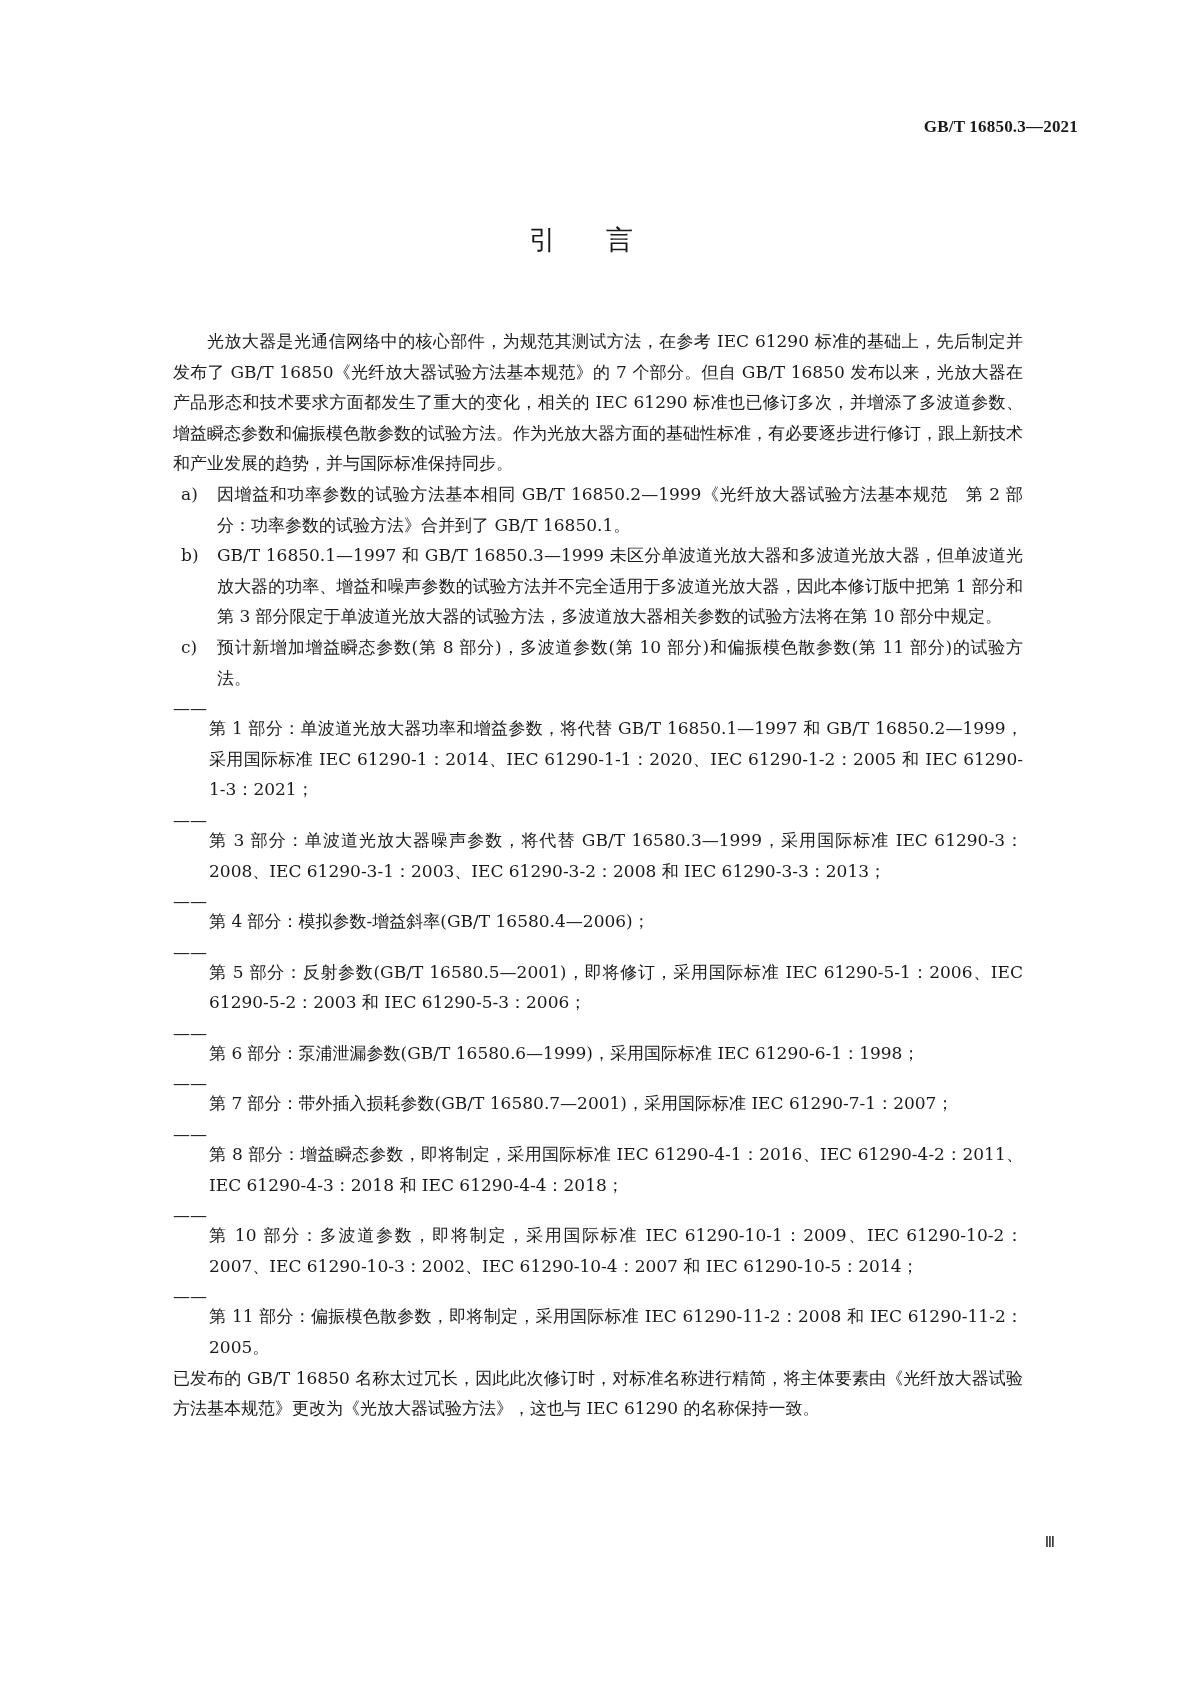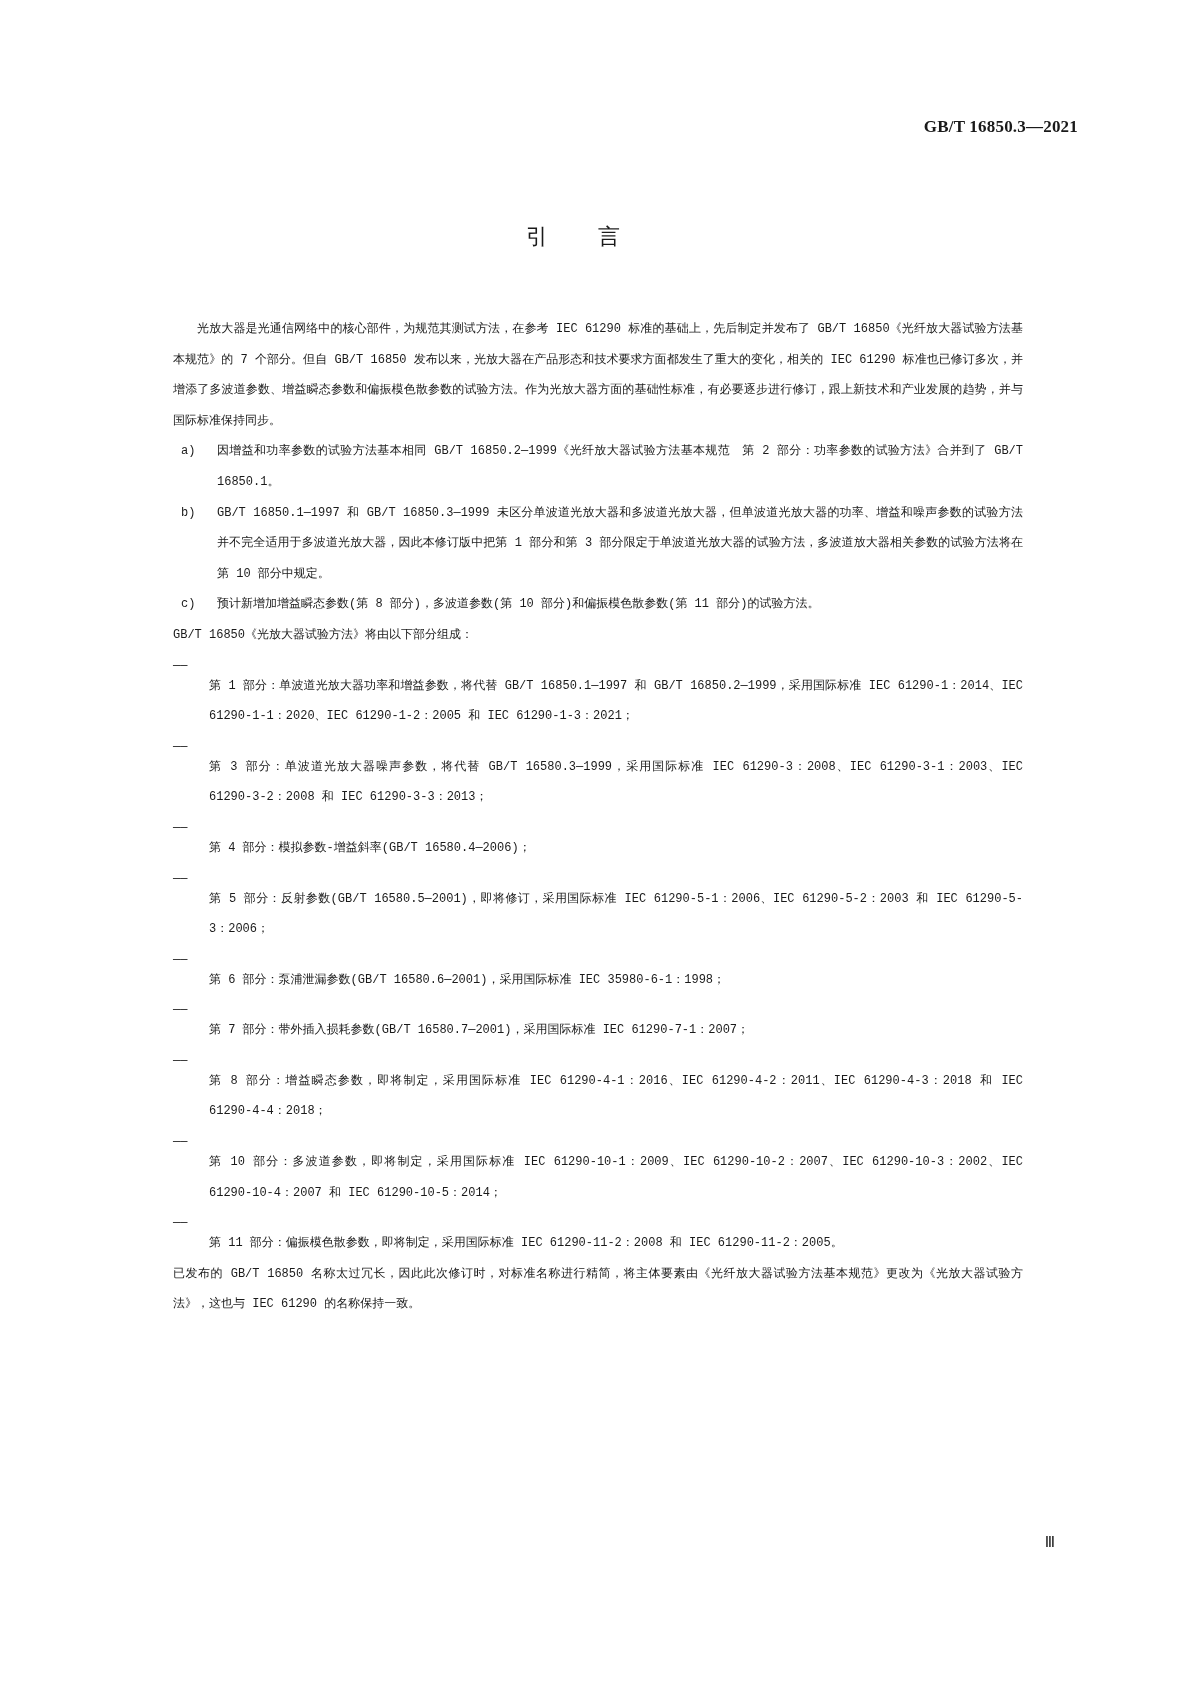--- a/index.html
+++ b/index.html
@@ -1,22 +1,22 @@
 <!DOCTYPE html>
 <html><head>
 <meta charset="utf-8">
 <style>
   html, body { margin: 0; padding: 0; background: #ffffff; }
   body { width: 1191px; height: 1684px; position: relative; overflow: hidden;
          font-family: "DejaVu Serif", "Liberation Serif", serif; color: #1a1a1a; }
   .header-code { position: absolute; top: 117px; right: 113px; font-size: 17px; font-weight: bold;
                  font-family: "Liberation Serif", "DejaVu Serif", serif; letter-spacing: 0.2px; }
-  .title { position: absolute; top: 222px; left: 0; width: 1146px; text-align: center;
-           font-size: 22px; font-family: "DejaVu Sans", sans-serif; letter-spacing: 50px; text-indent: 50px; }
-  .content { position: absolute; top: 314px; left: 173px; width: 850px; font-size: 12px; line-height: 30.6px; font-family: Liberation Mono, monospace; }
+  .title { position: absolute; top: 222px; left: 8px; width: 1146px; text-align: center;
+           font-size: 27px; font-family: "DejaVu Sans", sans-serif; letter-spacing: 50px; text-indent: 50px; }
+  .content { position: absolute; top: 326px; left: 173px; width: 850px; font-size: 17px; line-height: 30.6px; }
   .content p { margin: 0; text-align: justify; }
   .indent { text-indent: 2em; }
   .lst { display: flex; margin: 0; }
   .lst .mk { flex: 0 0 36px; padding-left: 8px; }
   .lst .tx { flex: 1; text-align: justify; padding-left: 0; }
   .dash { display: flex; }
   .dash .mk { flex: 0 0 36px; }
   .dash .tx { flex: 1; text-align: justify; margin-top: 20px; }
   .footer { position: absolute; top: 1533px; right: 136px; font-size: 15px; font-family: "Liberation Serif", serif; }
 </style>
@@ -36,41 +36,40 @@
   </div>
   <div class="lst">
     <span class="mk">b)</span>
     <span class="tx">GB/T 16850.1—1997 和 GB/T 16850.3—1999 未区分单波道光放大器和多波道光放大器，但单波道光放大器的功率、增益和噪声参数的试验方法并不完全适用于多波道光放大器，因此本修订版中把第 1 部分和第 3 部分限定于单波道光放大器的试验方法，多波道放大器相关参数的试验方法将在第 10 部分中规定。</span>
   </div>
   <div class="lst">
     <span class="mk">c)</span>
     <span class="tx">预计新增加增益瞬态参数(第 8 部分)，多波道参数(第 10 部分)和偏振模色散参数(第 11 部分)的试验方法。</span>
   </div>
 
-  <p>GB/T 16850《光放大器试验方法》将由以下部分组成：</p>
 
   <div class="dash">
     <span class="mk">——</span>
     <span class="tx">第 1 部分：单波道光放大器功率和增益参数，将代替 GB/T 16850.1—1997 和 GB/T 16850.2—1999，采用国际标准 IEC 61290-1：2014、IEC 61290-1-1：2020、IEC 61290-1-2：2005 和 IEC 61290-1-3：2021；</span>
   </div>
   <div class="dash">
     <span class="mk">——</span>
     <span class="tx">第 3 部分：单波道光放大器噪声参数，将代替 GB/T 16580.3—1999，采用国际标准 IEC 61290-3：2008、IEC 61290-3-1：2003、IEC 61290-3-2：2008 和 IEC 61290-3-3：2013；</span>
   </div>
   <div class="dash">
     <span class="mk">——</span>
     <span class="tx">第 4 部分：模拟参数-增益斜率(GB/T 16580.4—2006)；</span>
   </div>
   <div class="dash">
     <span class="mk">——</span>
     <span class="tx">第 5 部分：反射参数(GB/T 16580.5—2001)，即将修订，采用国际标准 IEC 61290-5-1：2006、IEC 61290-5-2：2003 和 IEC 61290-5-3：2006；</span>
   </div>
   <div class="dash">
     <span class="mk">——</span>
-    <span class="tx">第 6 部分：泵浦泄漏参数(GB/T 16580.6—2001)，采用国际标准 IEC 35980-6-1：1998；</span>
+    <span class="tx">第 6 部分：泵浦泄漏参数(GB/T 16580.6—1999)，采用国际标准 IEC 61290-6-1：1998；</span>
   </div>
   <div class="dash">
     <span class="mk">——</span>
     <span class="tx">第 7 部分：带外插入损耗参数(GB/T 16580.7—2001)，采用国际标准 IEC 61290-7-1：2007；</span>
   </div>
   <div class="dash">
     <span class="mk">——</span>
     <span class="tx">第 8 部分：增益瞬态参数，即将制定，采用国际标准 IEC 61290-4-1：2016、IEC 61290-4-2：2011、IEC 61290-4-3：2018 和 IEC 61290-4-4：2018；</span>
   </div>
   <div class="dash">

